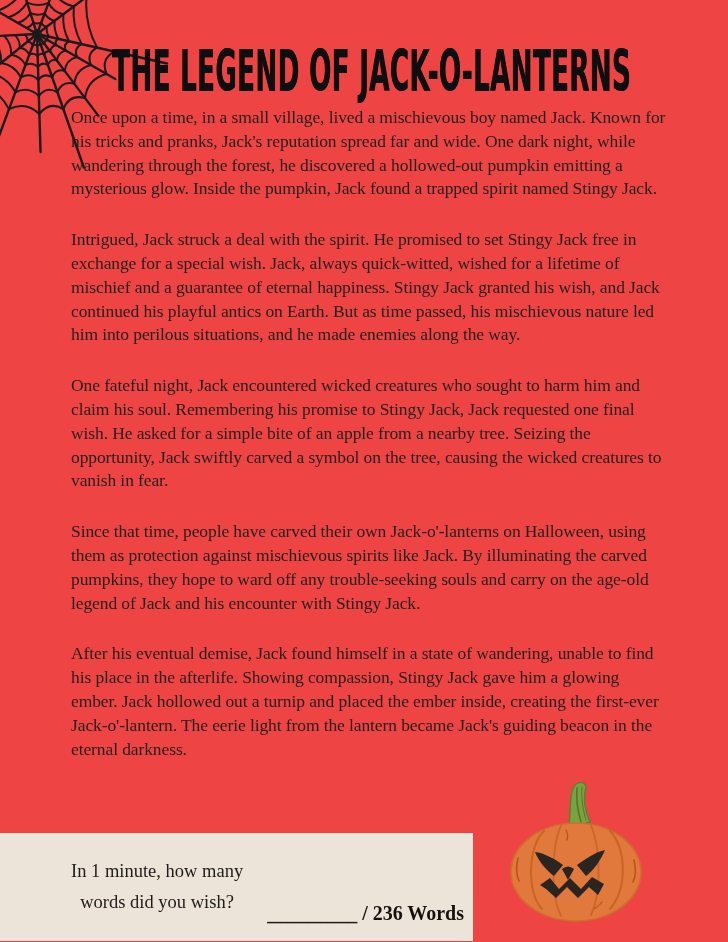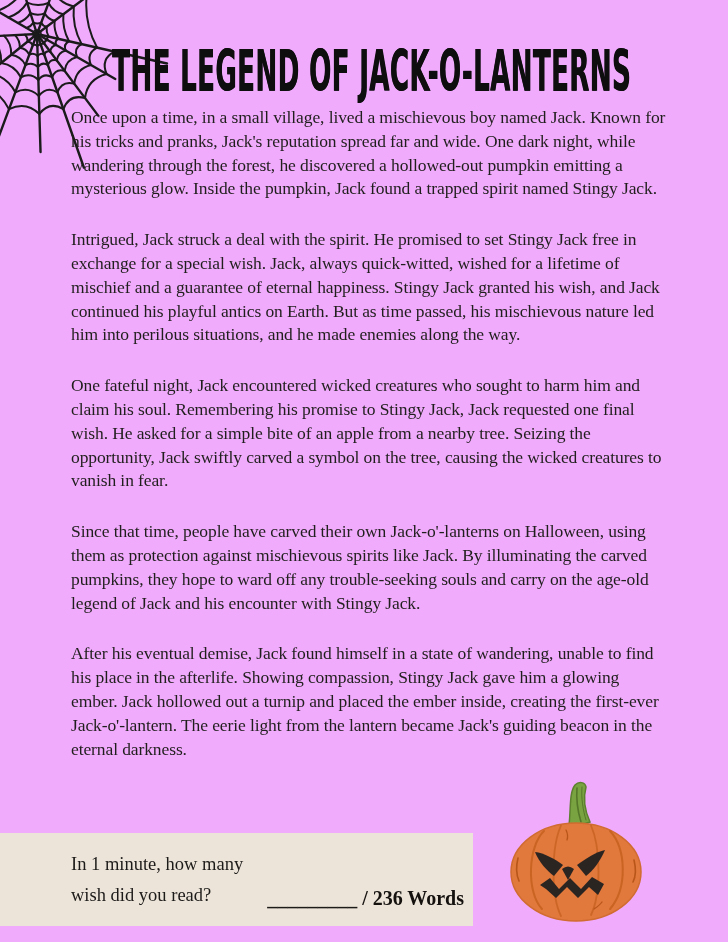--- a/index.html
+++ b/index.html
@@ -1,20 +1,20 @@
 <!DOCTYPE html>
 <html><head>
 <meta charset="utf-8">
 <style>
   html,body{margin:0;padding:0;background:#888;}
   .page{
     position:relative;
     width:728px;height:942px;
     margin:0 auto;
-    background:#f0abfc;
+    background:#ef4444;
     overflow:hidden;
     font-family:"Liberation Serif", serif;
     color:#211f1d;
   }
   
   .web-wrap{position:absolute;left:0;top:0;width:185px;height:185px;pointer-events:none;}
   .web-wrap svg{display:block;}
   
   .title{
     position:absolute;left:112px;top:46px;
@@ -36,22 +36,22 @@
   }
   .story p{
     margin:0 0 27px 0;
     font-size:17.5px;
     line-height:23.8px;
     letter-spacing:-0.1px;
   }
   
   .wordbox{
     position:absolute;left:0;top:833px;
-    width:473px;height:93px;
-    display:flex;align-items:center;
+    width:473px;height:108px;
+    display:flex;align-items:center;text-align:center;
   }
   .question{
     margin-left:71px;
     font-size:18.5px;
     line-height:31px;
     color:#1d1b19;
   }
   .answer{
     align-self:flex-end;
     margin-left:24px;
@@ -158,21 +158,21 @@
     <p>Once upon a time, in a small village, lived a mischievous boy named Jack. Known for his tricks and pranks, Jack's reputation spread far and wide. One dark night, while wandering through the forest, he discovered a hollowed-out pumpkin emitting a mysterious glow. Inside the pumpkin, Jack found a trapped spirit named Stingy Jack.</p>
     <p>Intrigued, Jack struck a deal with the spirit. He promised to set Stingy Jack free in exchange for a special wish. Jack, always quick-witted, wished for a lifetime of mischief and a guarantee of eternal happiness. Stingy Jack granted his wish, and Jack continued his playful antics on Earth. But as time passed, his mischievous nature led him into perilous situations, and he made enemies along the way.</p>
     <p>One fateful night, Jack encountered wicked creatures who sought to harm him and claim his soul. Remembering his promise to Stingy Jack, Jack requested one final wish. He asked for a simple bite of an apple from a nearby tree. Seizing the opportunity, Jack swiftly carved a symbol on the tree, causing the wicked creatures to vanish in fear.</p>
     <p>Since that time, people have carved their own Jack-o'-lanterns on Halloween, using them as protection against mischievous spirits like Jack. By illuminating the carved pumpkins, they hope to ward off any trouble-seeking souls and carry on the age-old legend of Jack and his encounter with Stingy Jack.</p>
     <p>After his eventual demise, Jack found himself in a state of wandering, unable to find his place in the afterlife. Showing compassion, Stingy Jack gave him a glowing ember. Jack hollowed out a turnip and placed the ember inside, creating the first-ever Jack-o'-lantern. The eerie light from the lantern became Jack's guiding beacon in the eternal darkness.</p>
   </div>
 
   <div class="wordbox" id="wordbox" style="background: rgb(236, 228, 217);">
     <div class="question">
       <div>In 1 minute, how many</div>
-      <div>wish did you read?</div>
+      <div>words did you wish?</div>
     </div>
     <div class="answer">
       <span class="blank">_________</span>
       <span class="total">/ 236 Words</span>
     </div>
   </div>
 
   <div class="pumpkin-wrap">
     <svg width="142" height="145" viewBox="0 0 142 145" aria-hidden="true">
 

